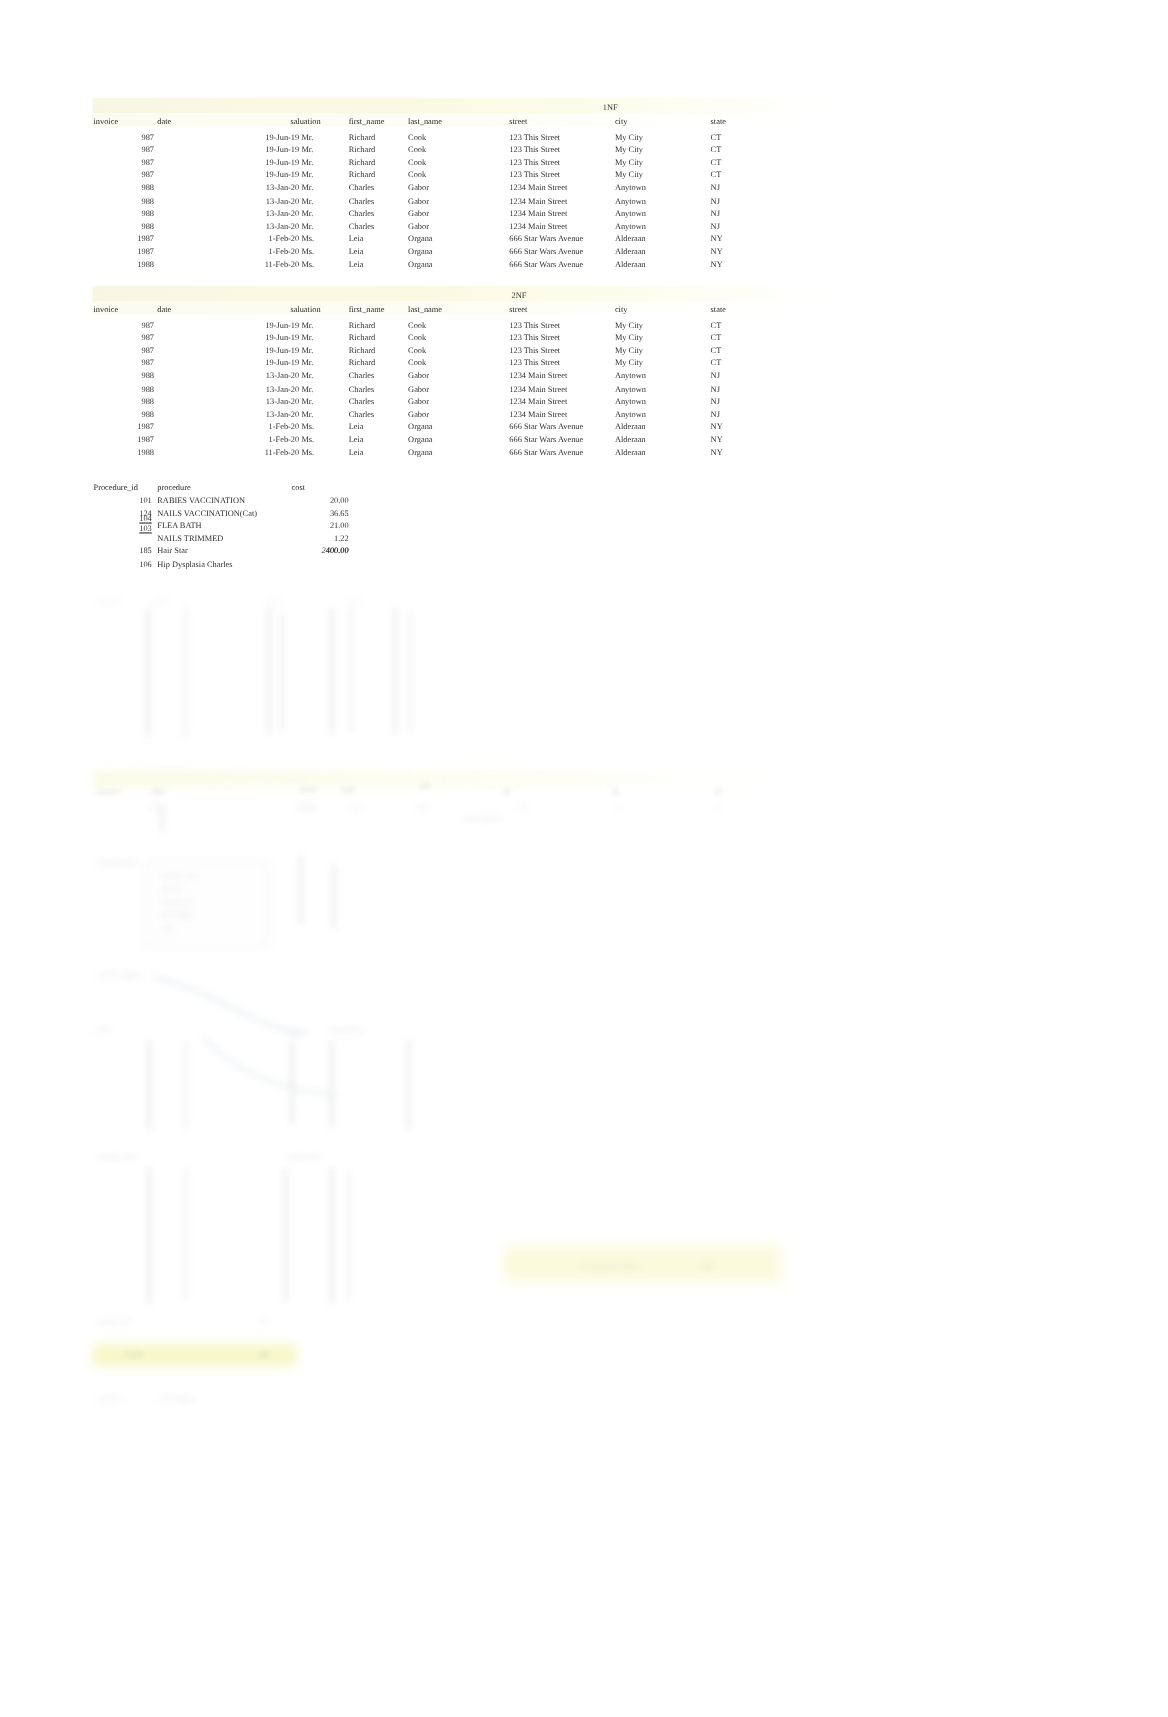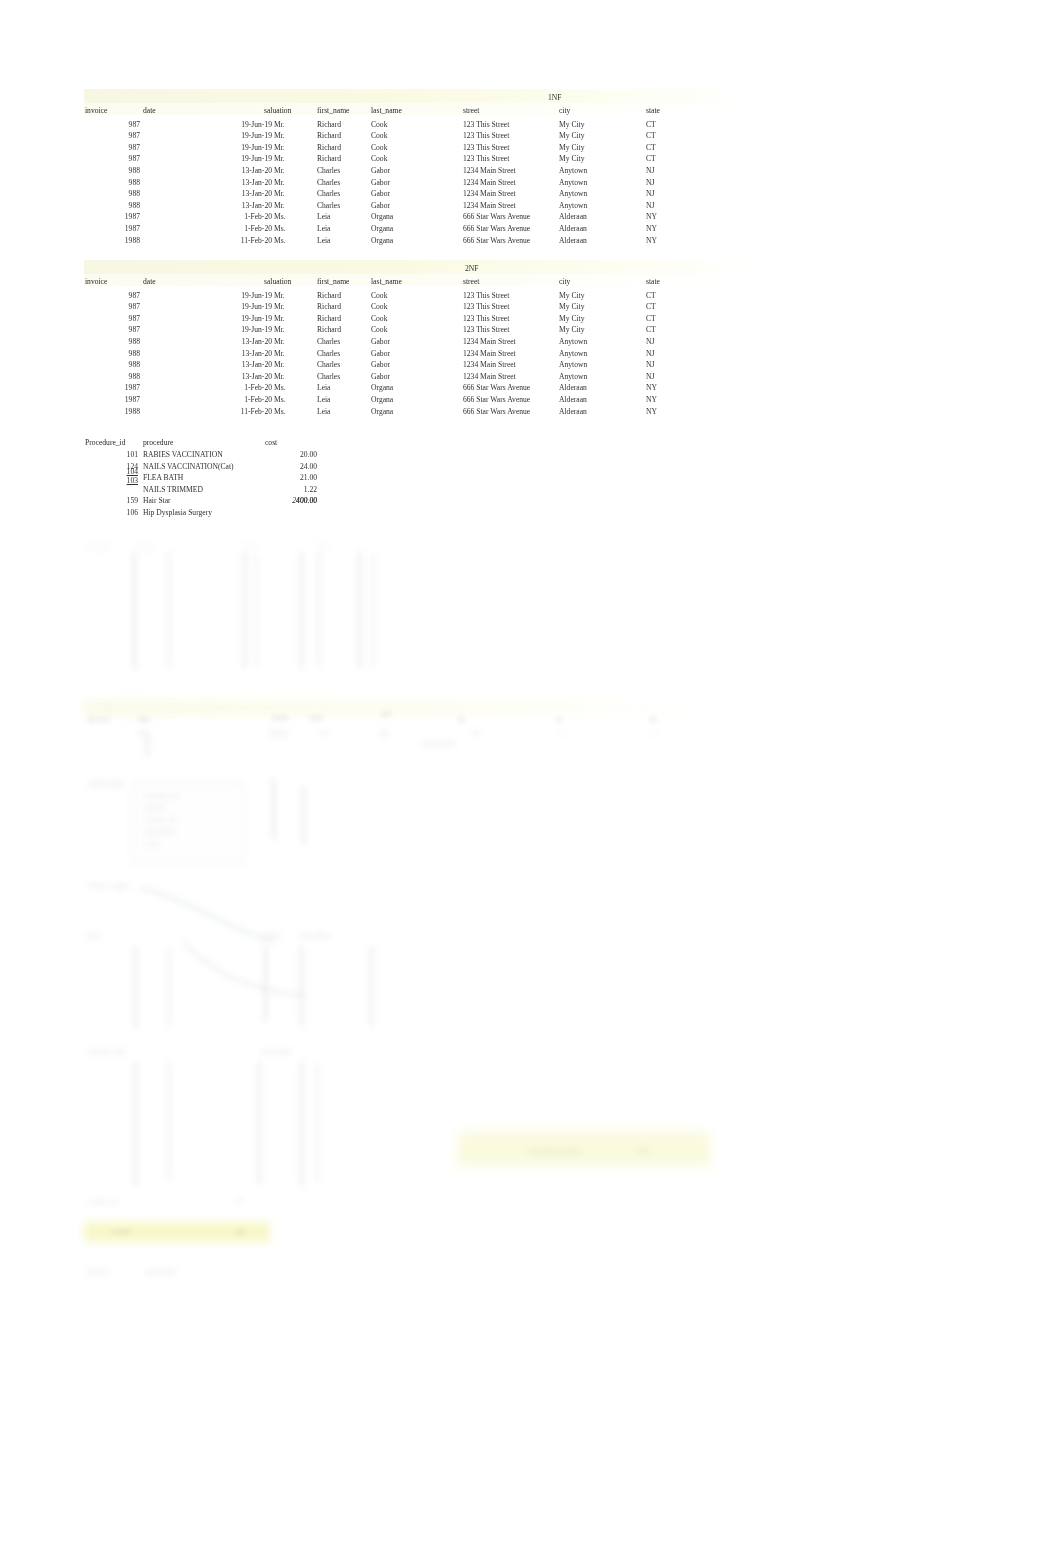--- a/index.html
+++ b/index.html
@@ -333,32 +333,32 @@
   <div class="cell hdr" style="left:85px;  top:437px;">Procedure_id</div>
   <div class="cell hdr" style="left:143px; top:437px;">procedure</div>
   <div class="cell hdr" style="left:265px; top:437px;">cost</div>
 
   <div id="procedure-body">
       <div class="cell r" style="left: 98px; top: 449px; width: 40px;">101</div>
       <div class="cell" style="left: 143px; top: 449px;">RABIES VACCINATION</div>
       <div class="cell r" style="left: 245px; top: 449px; width: 72px;">20.00</div>
       <div class="cell r" style="left: 98px; top: 460.6px; width: 40px;">124</div>
       <div class="cell" style="left: 143px; top: 460.6px;">NAILS VACCINATION(Cat)</div>
-      <div class="cell r" style="left: 245px; top: 460.6px; width: 72px;">24.00</div>
+      <div class="cell r" style="left: 245px; top: 460.6px; width: 72px;">36.65</div>
       <div class="cell r" style="left: 98px; top: 475px; width: 40px; text-decoration: underline;">103</div>
       <div class="cell" style="left: 143px; top: 472.2px;">FLEA BATH</div>
       <div class="cell r" style="left: 245px; top: 472.2px; width: 72px;">21.00</div>
       <div class="cell r" style="left: 98px; top: 466px; width: 40px; text-decoration: underline;">104</div>
       <div class="cell" style="left: 143px; top: 483.8px;">NAILS TRIMMED</div>
       <div class="cell r" style="left: 245px; top: 483.8px; width: 72px;">1.22</div>
-      <div class="cell r" style="left: 98px; top: 495.4px; width: 40px;">159</div>
+      <div class="cell r" style="left: 98px; top: 495.4px; width: 40px;">185</div>
       <div class="cell" style="left: 143px; top: 495.4px;">Hair Star</div>
       <div class="cell r" style="left: 245px; top: 495.4px; width: 72px;">400.00</div>
       <div class="cell r" style="left: 98px; top: 507px; width: 40px;">106</div>
-      <div class="cell" style="left: 143px; top: 507px;">Hip Dysplasia Surgery</div>
+      <div class="cell" style="left: 143px; top: 507px;">Hip Dysplasia Charles</div>
       <div class="cell r" style="left: 245px; top: 495px; width: 72px; font-style: italic;">2400.00</div>
     </div>
 
   <div>
 
     <div class="ghost ghost-faint" style="left:88px; top:541px;">invoice</div>
     <div class="ghost-line" style="left:133px; top:552px; width:3px; height:118px;"></div>
     <div class="ghost-line" style="left:168px; top:552px; width:2px; height:118px;"></div>
     <div class="ghost-line" style="left:243px; top:552px; width:3px; height:116px;"></div>
     <div class="ghost-line" style="left:255px; top:555px; width:2px; height:112px;"></div>

